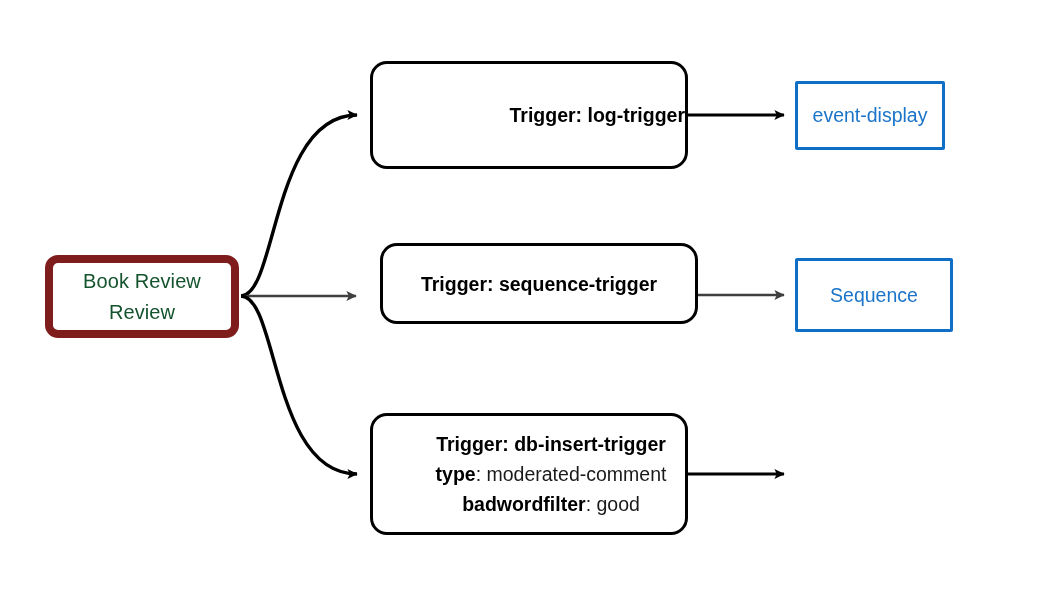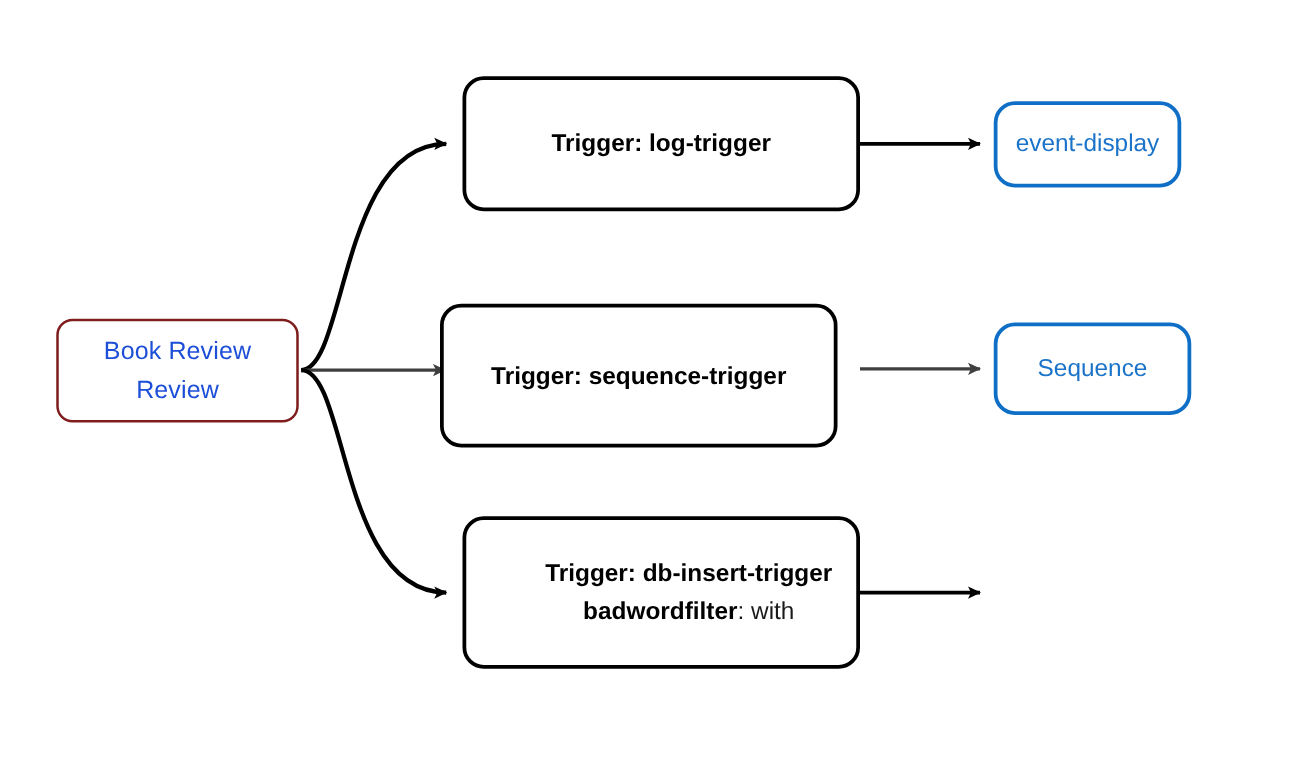--- a/index.html
+++ b/index.html
@@ -33,23 +33,23 @@
     display: flex;
     flex-direction: column;
     align-items: center;
     justify-content: center;
     text-align: center;
     background: #ffffff;
     z-index: 2;
   }
   
   .node-broker {
-    border: 2px solid #7f1d1d;
+    border: 8px solid #7f1d1d;
     border-radius: 13px;
-    color: #1d4ed8;
+    color: #14532d;
     font-size: 20px;
     line-height: 31px;
     letter-spacing: 0.1px;
   }
   
   .node-trigger {
     border: 3px solid #000000;
     border-radius: 17px;
     color: #1a1a1a;
     font-size: 19.5px;
@@ -58,21 +58,21 @@
   .node-trigger .ln {
     white-space: nowrap;
   }
   .node-trigger b {
     font-weight: bold;
     color: #000000;
   }
   
   .node-endpoint {
     border: 3px solid #0f6fc6;
-    border-radius: 17px;
+    border-radius: 2px;
     color: #1b74c9;
     font-size: 19.5px;
     line-height: 29px;
   }
   .node-endpoint .ln {
     white-space: nowrap;
   }
 </style>
 </head>
 <body>
@@ -100,37 +100,38 @@
     <path d="M 688,295 L 784,295" fill="none" stroke="#3f3f3f" stroke-width="2.6" marker-end="url(#arrowGray)"></path>
 
     <path d="M 688,474 L 784,474" fill="none" stroke="#000000" stroke-width="3" marker-end="url(#arrowBlack)"></path>
   </svg>
 
   <div class="node node-broker" style="left:45px; top:255px; width:194px; height:83px;">
     <span class="ln">Book Review</span>
     <span class="ln">Review</span>
   </div>
 
-  <div class="node node-trigger" style="left:370px; top:61px; width:318px; height:108px;">
+  <div class="node node-trigger" style="left:370px; top:61px; width:318px; height:108px;align-items:flex-end;">
     <span class="ln">
       <b>Trigger: log-trigger</b>
     </span>
   </div>
 
-  <div class="node node-trigger" style="left:352px; top:243px; width:318px; height:115px;">
+  <div class="node node-trigger" style="left:380px; top:243px; width:318px; height:81px;">
     <span class="ln">
       <b>Trigger: sequence-trigger</b>
     </span>
   </div>
 
   <div class="node node-trigger" style="left:370px; top:413px; width:318px; height:122px;padding-left:44px;">
     <span class="ln">
       <b>Trigger: db-insert-trigger</b>
     </span>
-    <span class="ln"><b>badwordfilter</b><span>: with</span></span>
+    <span class="ln"><b>type</b><span>: moderated-comment</span></span>
+    <span class="ln"><b>badwordfilter</b><span>: good</span></span>
   </div>
 
   <div class="node node-endpoint" style="left:795px; top:81px; width:150px; height:69px;">
     <span class="ln">event-display</span>
   </div>
 
   <div class="node node-endpoint" style="left:795px; top:258px; width:158px; height:74px;">
     <span class="ln">Sequence</span>
   </div>
 

